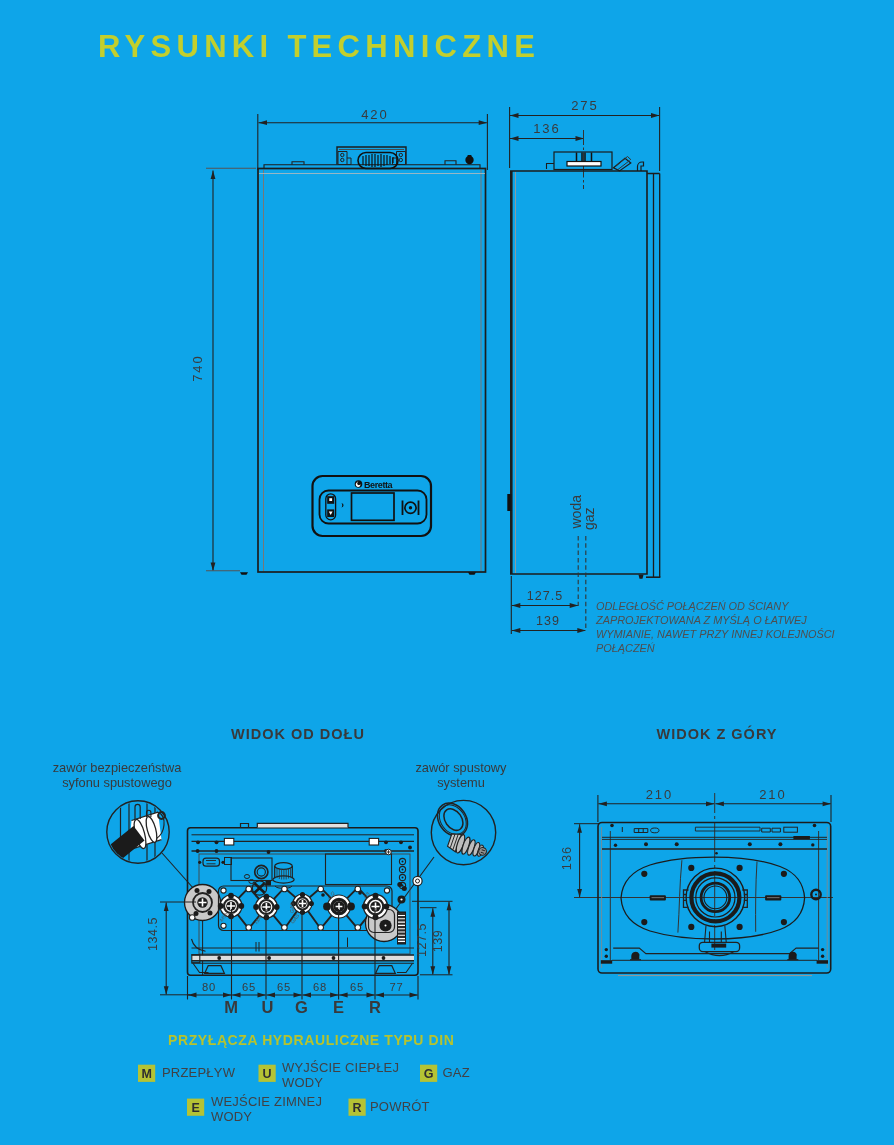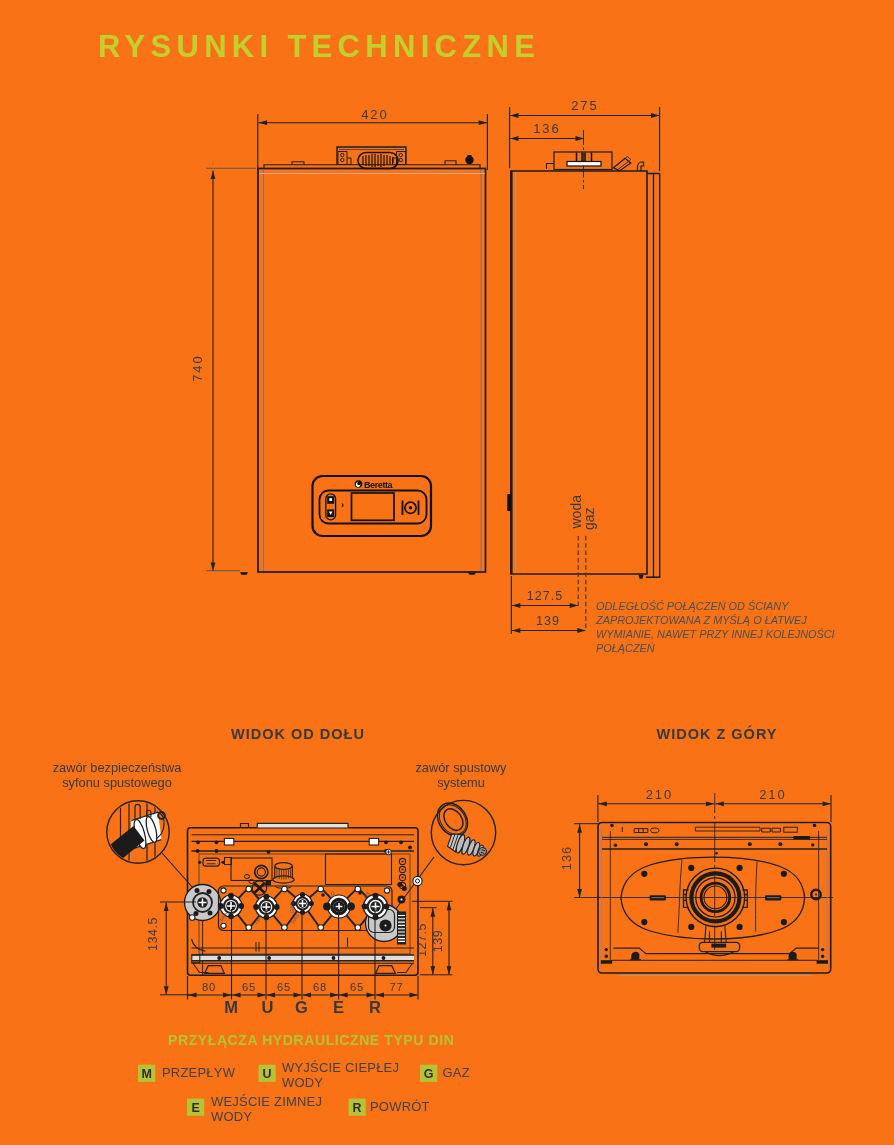--- a/index.html
+++ b/index.html
@@ -1,16 +1,16 @@
 <!DOCTYPE html>
 <html><head>
 <meta charset="utf-8">
 <style>
   html,body{margin:0;padding:0;background:#ffffff;}
-  #page{position:relative;width:894px;height:1145px;background:#f97316;overflow:hidden;
+  #page{position:relative;width:894px;height:1145px;background:#0ea5e9;overflow:hidden;
         font-family:"Liberation Sans", sans-serif;}
   svg{position:absolute;left:0;top:0;}
   text{font-family:"Liberation Sans", sans-serif;}
 </style>
 </head>
 <body>
 <div id="page">
 <svg width="894" height="1145" viewBox="0 0 894 1145" fill="none">
 <defs>
   <marker id="aL" markerWidth="10" markerHeight="8" refX="0.5" refY="3" orient="auto" markerUnits="userSpaceOnUse">

